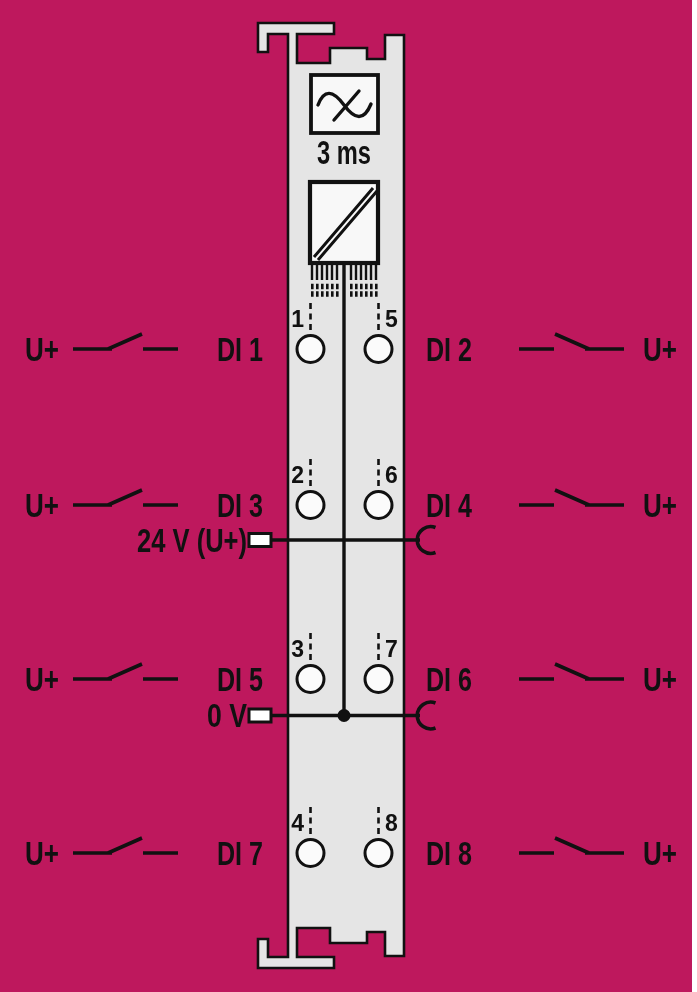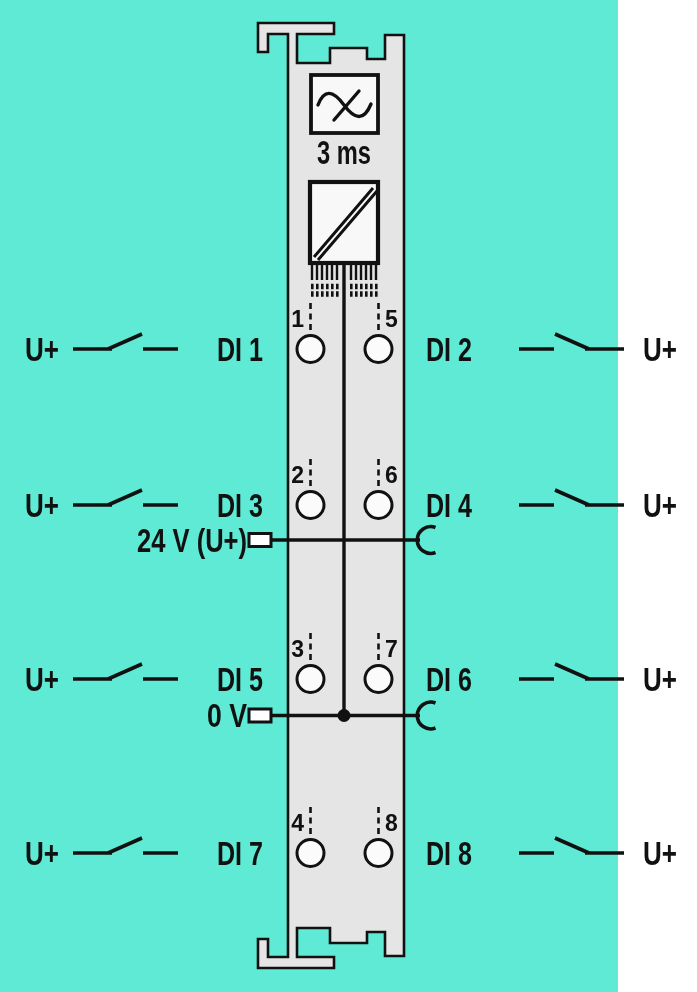--- a/index.html
+++ b/index.html
@@ -1,16 +1,16 @@
 <!DOCTYPE html>
 <html><head>
 <meta charset="utf-8">
 <style>
   html, body { margin: 0; padding: 0; background: #ffffff; }
-  .stage { width: 618px; height: 992px; position: relative; background: #5eead4; }
+  .stage { width: 692px; height: 992px; position: relative; background: #be185d; }
   svg { display: block; }
   .lbl  { font-family: "Liberation Sans", sans-serif; font-weight: 700; font-size: 34px; fill: #111; }
   .lbl2 { font-family: "Liberation Sans", sans-serif; font-weight: 700; font-size: 33px; fill: #111; }
   .num  { font-family: "Liberation Sans", sans-serif; font-weight: 700; font-size: 23px; fill: #111; }
   .outline { fill: #e5e5e5; stroke: #111; stroke-width: 2.6; }
   .box     { fill: #f8f8f8; stroke: #111; }
   .filterbox { stroke-width: 3.8; }
   .isobox    { stroke-width: 4.2; }
   .wire  { fill: none; stroke: #111; stroke-width: 3.6; }
   .term  { fill: #fbfbfb; stroke: #111; stroke-width: 3; }

